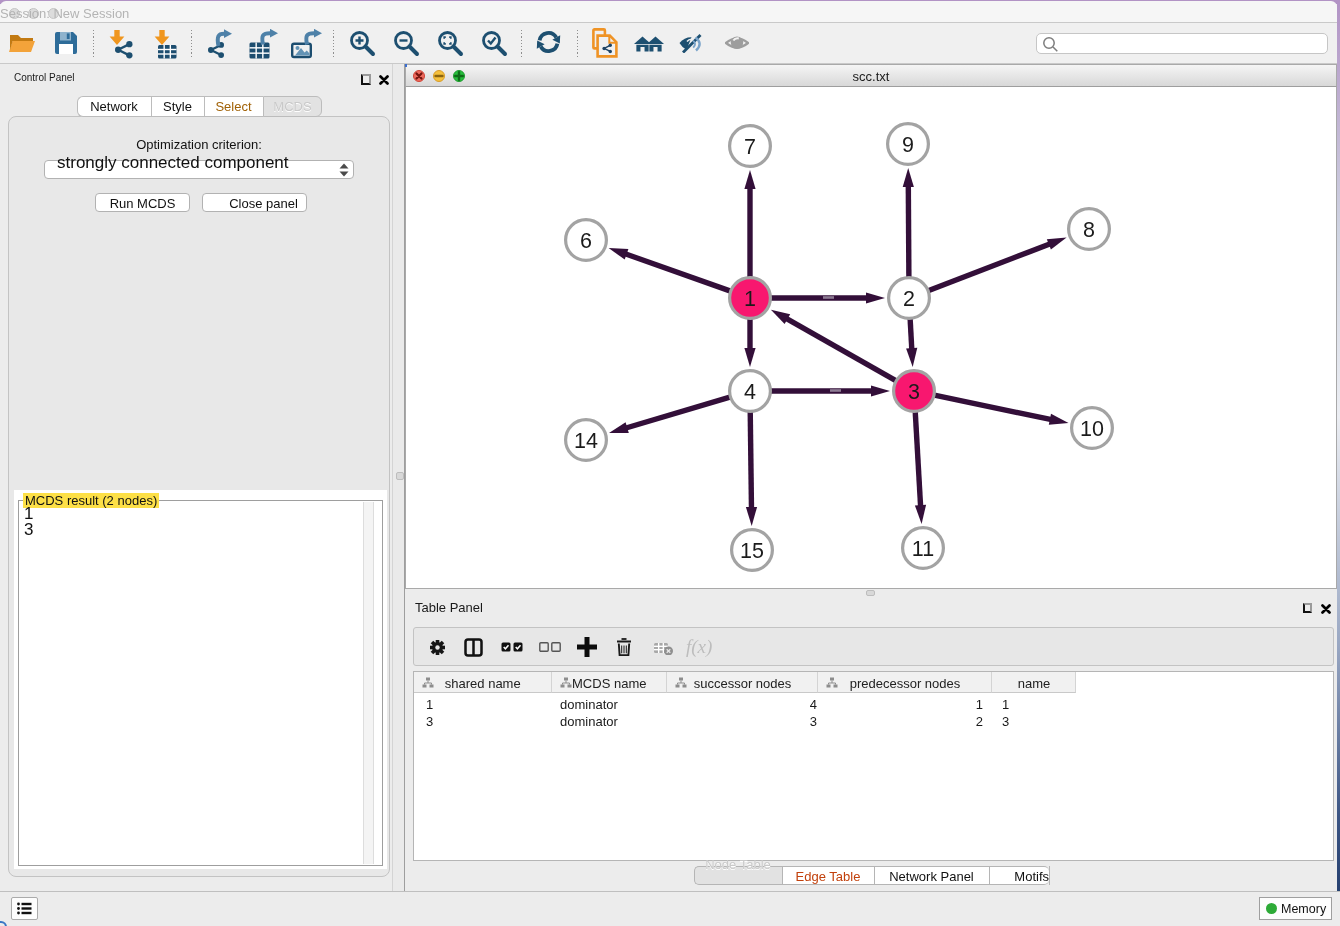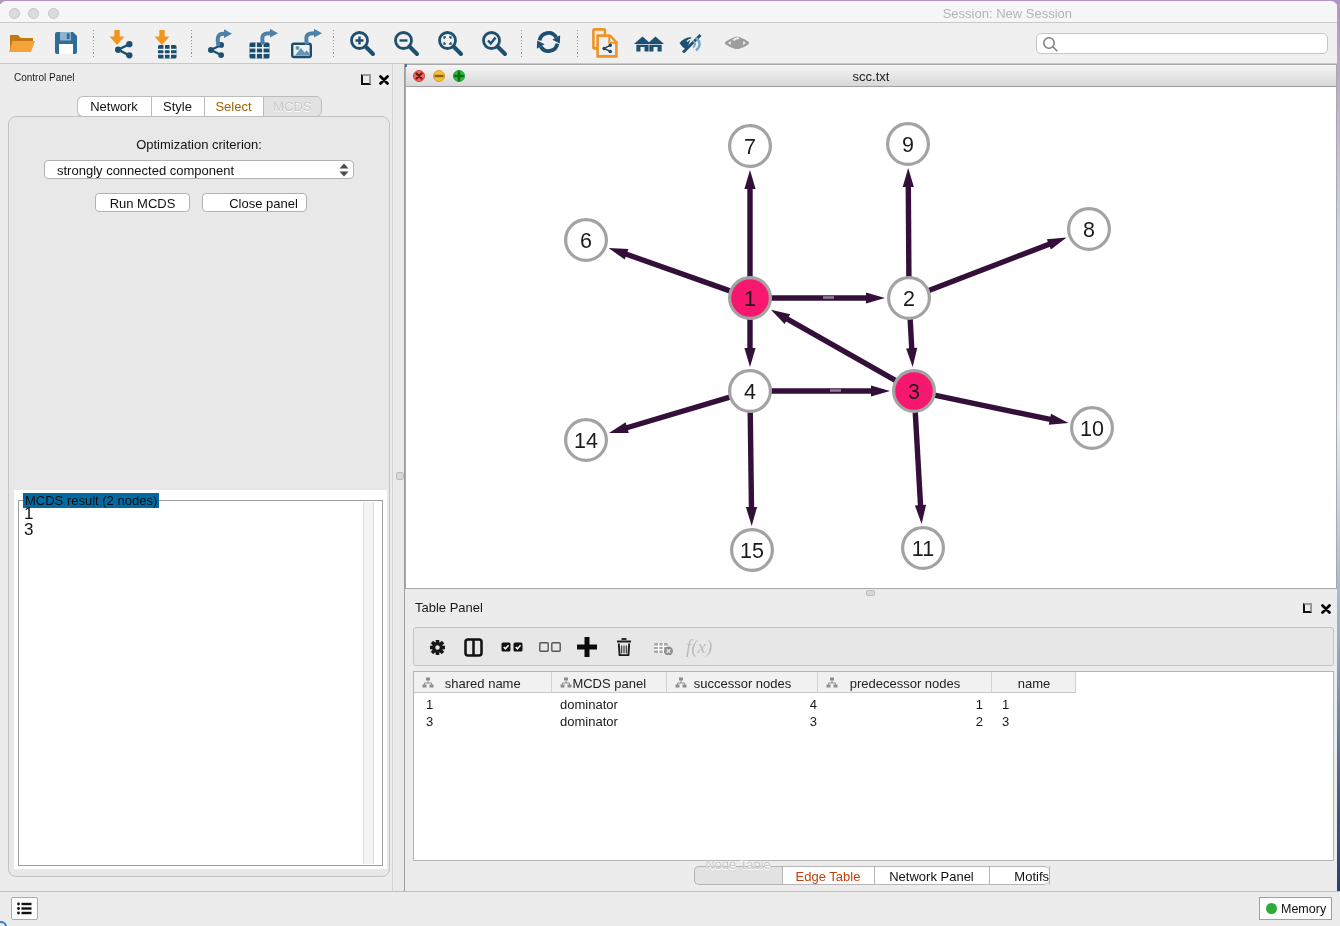--- a/index.html
+++ b/index.html
@@ -7,21 +7,21 @@
 .abs{position:absolute;}
 .txt{position:absolute;white-space:nowrap;}
 </style></head><body>
 
 <div class="abs" style="left:0;top:0;width:1340px;height:4px;background:#b293c5;"></div>
 <div class="abs" style="left:1337px;top:0;width:3px;height:926px;background:linear-gradient(#b293c5 0%,#cfd4e2 25%,#eceef3 45%,#98a6c2 70%,#3c5584 88%,#1d3868 100%);"></div>
 <div class="abs" style="left:0;top:1px;width:1337px;height:21px;background:#f6f6f6;border-radius:6px 6px 0 0;border-bottom:1px solid #c9c9c9;"></div>
 <div class="abs" style="left:9.0px;top:7.5px;width:11px;height:11px;border-radius:50%;background:#dcdcdc;border:1px solid #c6c6c6;box-sizing:border-box;"></div>
 <div class="abs" style="left:28.3px;top:7.5px;width:11px;height:11px;border-radius:50%;background:#dcdcdc;border:1px solid #c6c6c6;box-sizing:border-box;"></div>
 <div class="abs" style="left:48.0px;top:7.5px;width:11px;height:11px;border-radius:50%;background:#dcdcdc;border:1px solid #c6c6c6;box-sizing:border-box;"></div>
-<div class="txt" style="left:0;top:6px;width:1072px;text-align:right;font-size:13px;color:#b4b4b4;">Session: New Session</div>
+<div class="txt" style="left:0;top:6px;width:1072px;text-align:left;font-size:13px;color:#b4b4b4;">Session: New Session</div>
 <div class="abs" style="left:0;top:23px;width:1337px;height:40px;background:#f0f0f0;border-bottom:1px solid #c9c9c9;"></div>
 <svg style="position:absolute;left:8px;top:29px" width="28" height="28" viewBox="0 0 28 28">
     <path d="M2 6 L10 6 L13 9 L25 9 L25 12 L2 12 Z" fill="#c27a12"></path>
     <path d="M4.5 12 L27 12 L23 23 L1 23 Z" fill="#f3a33a"></path>
     <path d="M2 6 L2 21 L4.5 12.5 L4.5 12 L2 12 Z" fill="#c27a12"></path>
   </svg>
 <svg style="position:absolute;left:52px;top:29px" width="28" height="28" viewBox="0 0 28 28">
     <path d="M3 5 q0-2 2-2 L21 3 L25 7 L25 23 q0 2 -2 2 L5 25 q-2 0 -2-2 Z" fill="#2e6c99"></path>
     <rect x="8" y="3" width="11" height="8.5" fill="#8fb3cd"></rect>
     <rect x="14.8" y="4.4" width="2.8" height="5.6" fill="#2e6c99"></rect>
@@ -141,32 +141,32 @@
 <div class="abs" style="left:77px;top:96px;width:74px;height:21px;background:#fff;border:1px solid #bcbcbc;box-sizing:border-box;border-radius:6px 0 0 6px;border-right:none;"></div>
 <div class="txt" style="left:77px;top:99px;width:74px;text-align:center;font-size:13px;color:#111;">Network</div>
 <div class="abs" style="left:151px;top:96px;width:53px;height:21px;background:#fff;border:1px solid #bcbcbc;box-sizing:border-box;border-right:none;"></div>
 <div class="txt" style="left:151px;top:99px;width:53px;text-align:center;font-size:13px;color:#111;">Style</div>
 <div class="abs" style="left:204px;top:96px;width:59px;height:21px;background:#fff;border:1px solid #bcbcbc;box-sizing:border-box;border-right:none;"></div>
 <div class="txt" style="left:204px;top:99px;width:59px;text-align:center;font-size:13px;color:#a16207;">Select</div>
 <div class="abs" style="left:263px;top:96px;width:59px;height:21px;background:#e2e2e2;border:1px solid #bcbcbc;box-sizing:border-box;border-radius:0 6px 6px 0;"></div>
 <div class="txt" style="left:263px;top:99px;width:59px;text-align:center;font-size:13px;color:#c9c9c9;text-shadow:0 1px 0 #fff;">MCDS</div>
 <div class="txt" style="left:8px;top:137px;width:382px;text-align:center;font-size:13px;color:#111;">Optimization criterion:</div>
 <div class="abs" style="left:44px;top:160px;width:310px;height:19px;background:#fff;border:1px solid #b2b2b2;border-radius:4px;box-sizing:border-box;"></div>
-<div class="txt" style="left:57px;top:163px;font-size:13px;color:#111;">strongly connected component</div>
+<div class="txt" style="left:57px;top:153px;font-size:17px;color:#111;">strongly connected component</div>
 <svg class="abs" style="left:338px;top:162.5px" width="12" height="14" viewBox="0 0 12 14">
     <polygon points="6,0.5 10.5,5.5 1.5,5.5" fill="#4a4a4a"></polygon>
     <polygon points="6,13.5 10.5,8.5 1.5,8.5" fill="#4a4a4a"></polygon>
   </svg>
 <div class="abs" style="left:95px;top:193px;width:95px;height:19px;background:#fff;border:1px solid #b2b2b2;border-radius:4px;box-sizing:border-box;"></div>
 <div class="txt" style="left:95px;top:196px;width:95px;text-align:center;font-size:13px;color:#111;">Run MCDS</div>
 <div class="abs" style="left:202px;top:193px;width:105px;height:19px;background:#fff;border:1px solid #b2b2b2;border-radius:4px;box-sizing:border-box;"></div>
 <div class="txt" style="left:202px;top:196px;width:105px;text-align:center;font-size:13px;color:#111;padding-left:9px;">Close panel</div>
 <div class="abs" style="left:14px;top:490px;width:373px;height:379px;background:#fff;"></div>
 <div class="abs" style="left:18px;top:500px;width:365px;height:366px;border:1px solid #9e9e9e;box-sizing:border-box;"></div>
-<div class="txt" style="left:23px;top:493px;font-size:13px;color:#111;background:#0369a1;padding:0 2px;">MCDS result (2 nodes)</div>
+<div class="txt" style="left:23px;top:493px;font-size:13px;color:#111;background:#fde047;padding:0 2px;">MCDS result (2 nodes)</div>
 <div class="txt" style="left:24px;top:506px;font-size:17px;color:#111;line-height:16px;">1<br>3</div>
 <div class="abs" style="left:363px;top:502px;width:11px;height:362px;background:#f4f4f4;border-left:1px solid #ddd;border-right:1px solid #ddd;box-sizing:border-box;"></div>
 <div class="abs" style="left:392px;top:64px;width:13px;height:827px;background:#eaeaea;border-left:1px solid #d4d4d4;border-right:1px solid #9e9e9e;box-sizing:border-box;"></div>
 <div class="abs" style="left:396px;top:472px;width:8px;height:8px;background:#d8d8d8;border:1px solid #bdbdbd;border-radius:2px;box-sizing:border-box;"></div>
 <div class="abs" style="left:405px;top:64px;width:932px;height:23px;background:linear-gradient(#f5f5f5,#d8d8d8);border:1px solid #a9a9a9;border-bottom:1px solid #9e9e9e;box-sizing:border-box;"></div>
 <div class="abs" style="left:405px;top:64px;width:2px;height:3px;background:#3b6fd0;"></div>
 <div class="abs" style="left:413.0px;top:70px;width:12px;height:12px;border-radius:50%;background:#ee6a5e;border:1px solid #ce4437;box-sizing:border-box;"></div>
 <svg class="abs" style="left:413.0px;top:70px" width="12" height="12" viewBox="0 0 12 12">
     <path d="M3.5 3.5 L8.5 8.5 M8.5 3.5 L3.5 8.5" stroke="#74140e" stroke-width="2.2" stroke-linecap="round"></path>
   </svg>
@@ -291,21 +291,21 @@
 <div class="abs" style="left:413px;top:671px;width:921px;height:190px;background:#fff;border:1px solid #b5b5b5;box-sizing:border-box;"></div>
 <div class="abs" style="left:414px;top:672px;width:137.5px;height:21px;background:#f1f1f1;border-right:1px solid #d4d4d4;border-bottom:1px solid #c9c9c9;box-sizing:border-box;"></div>
 <div class="txt" style="left:414px;top:676px;width:137.5px;text-align:center;font-size:13px;color:#222;">shared name</div>
 <svg style="position:absolute;left:422px;top:677px" width="12" height="11" viewBox="0 0 12 11">
     <rect x="4" y="0.5" width="4" height="3" fill="#8d8d8d"></rect>
     <path d="M6 3.5 V6 M2.5 6 H9.5 M2.5 6 V7.5 M9.5 6 V7.5" stroke="#8d8d8d" stroke-width="1" fill="none"></path>
     <rect x="0.5" y="7.5" width="4" height="3" fill="#8d8d8d"></rect>
     <rect x="7.5" y="7.5" width="4" height="3" fill="#8d8d8d"></rect>
   </svg>
 <div class="abs" style="left:551.5px;top:672px;width:115.5px;height:21px;background:#f1f1f1;border-right:1px solid #d4d4d4;border-bottom:1px solid #c9c9c9;box-sizing:border-box;"></div>
-<div class="txt" style="left:551.5px;top:676px;width:115.5px;text-align:center;font-size:13px;color:#222;">MCDS panel</div>
+<div class="txt" style="left:551.5px;top:676px;width:115.5px;text-align:center;font-size:13px;color:#222;">MCDS name</div>
 <svg style="position:absolute;left:559.5px;top:677px" width="12" height="11" viewBox="0 0 12 11">
     <rect x="4" y="0.5" width="4" height="3" fill="#8d8d8d"></rect>
     <path d="M6 3.5 V6 M2.5 6 H9.5 M2.5 6 V7.5 M9.5 6 V7.5" stroke="#8d8d8d" stroke-width="1" fill="none"></path>
     <rect x="0.5" y="7.5" width="4" height="3" fill="#8d8d8d"></rect>
     <rect x="7.5" y="7.5" width="4" height="3" fill="#8d8d8d"></rect>
   </svg>
 <div class="abs" style="left:667px;top:672px;width:151px;height:21px;background:#f1f1f1;border-right:1px solid #d4d4d4;border-bottom:1px solid #c9c9c9;box-sizing:border-box;"></div>
 <div class="txt" style="left:667px;top:676px;width:151px;text-align:center;font-size:13px;color:#222;">successor nodes</div>
 <svg style="position:absolute;left:675px;top:677px" width="12" height="11" viewBox="0 0 12 11">
     <rect x="4" y="0.5" width="4" height="3" fill="#8d8d8d"></rect>

